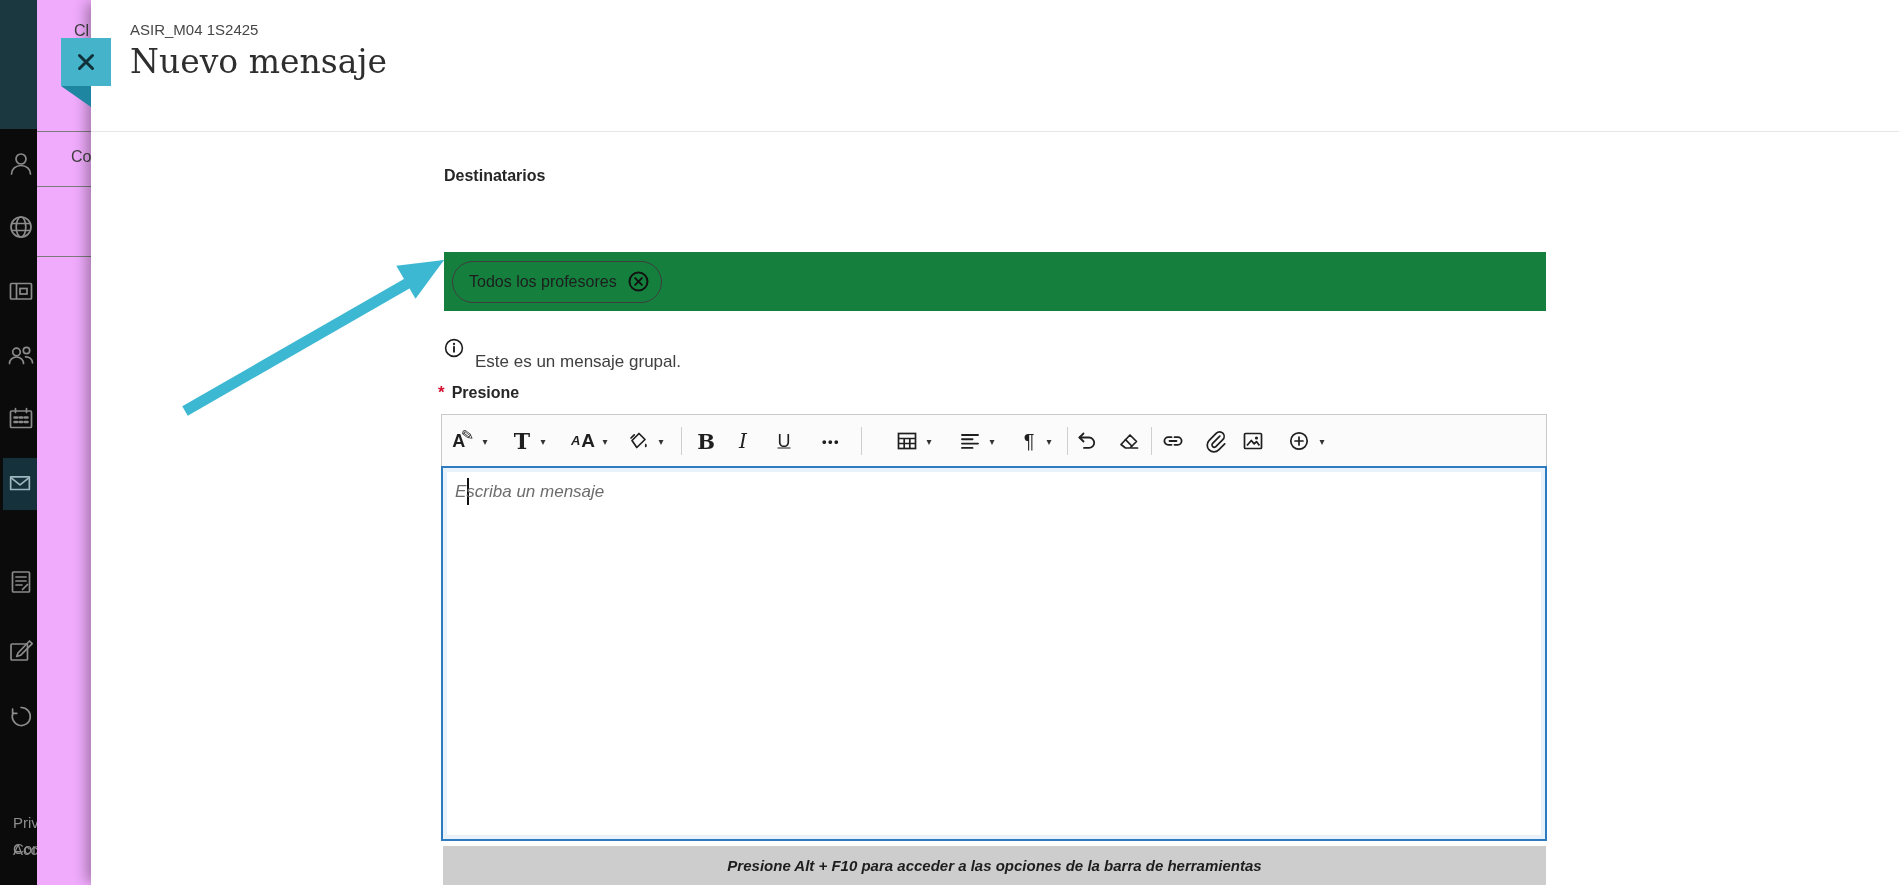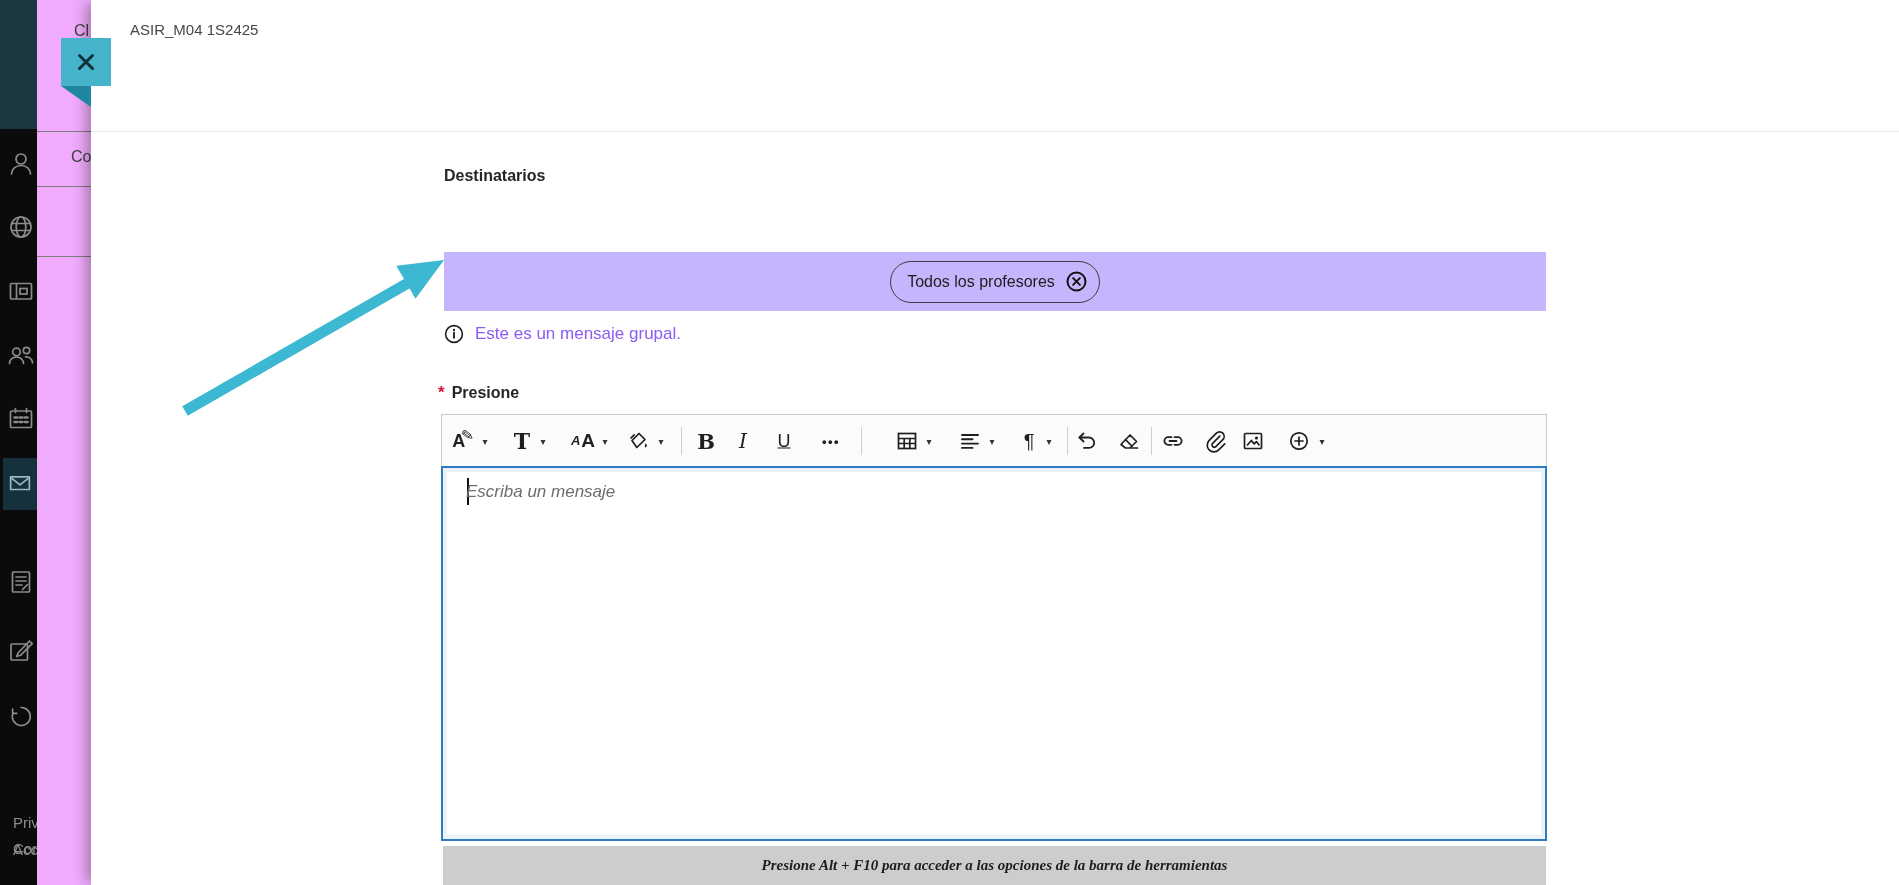--- a/index.html
+++ b/index.html
@@ -35,28 +35,28 @@
 
   
   .z4 { position:absolute; z-index:4; }
   .field-label { font-weight:bold; font-size:16px; color:#262626; }
   .searchbox { left:444px; top:202px; width:1102px; height:50px; background:#fff;
                border:1px solid #5c5c5c; border-radius:2px; display:flex; align-items:center; padding:0 13px; gap:10px; }
   .searchbox input { flex:1; border:none; outline:none; font-size:17px; color:#333; background:transparent;
                      font-family:"Liberation Sans", sans-serif; }
   .searchbox input::placeholder { color:#5e646b; opacity:1; }
 
-  .chiprow { left:444px; top:252px; width:1102px; height:59px; background:#c4b5fd;
-             display:flex; align-items:center; padding:0 8px;justify-content:center; }
+  .chiprow { left:444px; top:252px; width:1102px; height:59px; background:#15803d;
+             display:flex; align-items:center; padding:0 8px; }
   .chip { height:42px; border:1.5px solid #3d3d3d; border-radius:22px; background:transparent; cursor:pointer;
           display:inline-flex; align-items:center; gap:10px; padding:0 11px 0 16px; font-size:16px; color:#1d1d1d; }
   .chip-x { display:flex; cursor:pointer; }
 
   .inforow { left:444px; top:324px; display:flex; align-items:center; gap:11px; }
-  .inforow .txt { font-size:17px; color:#8b5cf6; }
+  .inforow .txt { font-size:17px; color:#404040;margin-top:28px; }
 
   .msgrow { left:438px; top:383px; display:flex; align-items:baseline; gap:7px; }
   .req { color:#d40f2f; font-weight:bold; font-size:17px; }
 
   
   .editor { left:441px; top:414px; width:1106px; }
   .toolbar { position:relative; height:52px; background:#fbfbfb; border:1px solid #c9c9c9; border-bottom:none; }
   .ti { position:absolute; top:50%; transform:translate(-50%,-50%); display:flex; align-items:center; cursor:pointer; color:#1f1f1f; }
   .tc { position:absolute; top:50%; transform:translate(-50%,-50%); font-size:10px; color:#333; cursor:pointer; }
   .tsep { position:absolute; top:12px; width:1px; height:28px; background:#cfcfcf; }
@@ -67,25 +67,25 @@
   .g-para { font-size:20px; }
   .g-head { font-family:"DejaVu Serif", serif; font-weight:bold; font-size:22px; }
   .g-font-sm { font-size:13px; font-weight:bold; font-style:italic; }
   .g-font-lg { font-size:19px; font-weight:bold; margin-left:1px; }
   .g-a { font-size:18px; font-weight:bold; }
   .g-pencil { font-size:15px; margin-left:-4px; margin-top:-10px; display:inline-block; transform:rotate(-8deg); }
 
   .content { position:relative; height:375px; background:#fff; border:2px solid #2e7bc0; cursor:text;
              box-shadow:inset 0 0 0 4px #e9f1fa; }
   .caret-bar { position:absolute; left:24px; top:10px; width:2px; height:27px; background:#111; }
-  .editor-ph { position:absolute; left:23px; top:14px; font-style:italic; font-size:17px; color:#6c6c6c; }
+  .editor-ph { position:absolute; left:12px; top:14px; font-style:italic; font-size:17px; color:#6c6c6c; }
 
   .hintbar { left:443px; top:846px; width:1103px; height:39px; background:#cdcdcd;
              display:flex; align-items:center; justify-content:center; }
-  .hint { font-weight:bold; font-style:italic; font-size:15px; color:#1d1d1d;font-family:Liberation Serif, serif; }
+  .hint { font-weight:bold; font-style:italic; font-size:15px; color:#1d1d1d; }
 
   .arrow-svg { position:absolute; left:130px; top:240px; z-index:6; pointer-events:none; }
 </style>
 </head>
 <body>
 
 <div class="screen">
 
   <div class="sidebar">
     <div class="sidebar-top"></div>
@@ -165,20 +165,21 @@
     <div class="dimline" style="top:131px"></div>
     <span class="frag" style="left:34px; top:148px">Co</span>
     <div class="dimline" style="top:186px"></div>
     <div class="dimline" style="top:256px"></div>
   </div>
 
   <div class="panel"></div>
   <div class="hdr-divider"></div>
 
   <div class="course-code z4">ASIR_M04 1S2425</div>
+  <div class="page-title z4">Nuevo mensaje</div>
 
   <div class="close-fold"></div>
   <button class="close-btn">
     <svg width="26" height="26" viewBox="0 0 26 26" stroke="#10313a" stroke-width="3" stroke-linecap="round">
         <path d="M6.5 6.5 L19.5 19.5 M19.5 6.5 L6.5 19.5"></path>
       </svg>
   </button>
 
   <div class="z4 field-label" style="left:444px; top:167px">Destinatarios</div>
 

